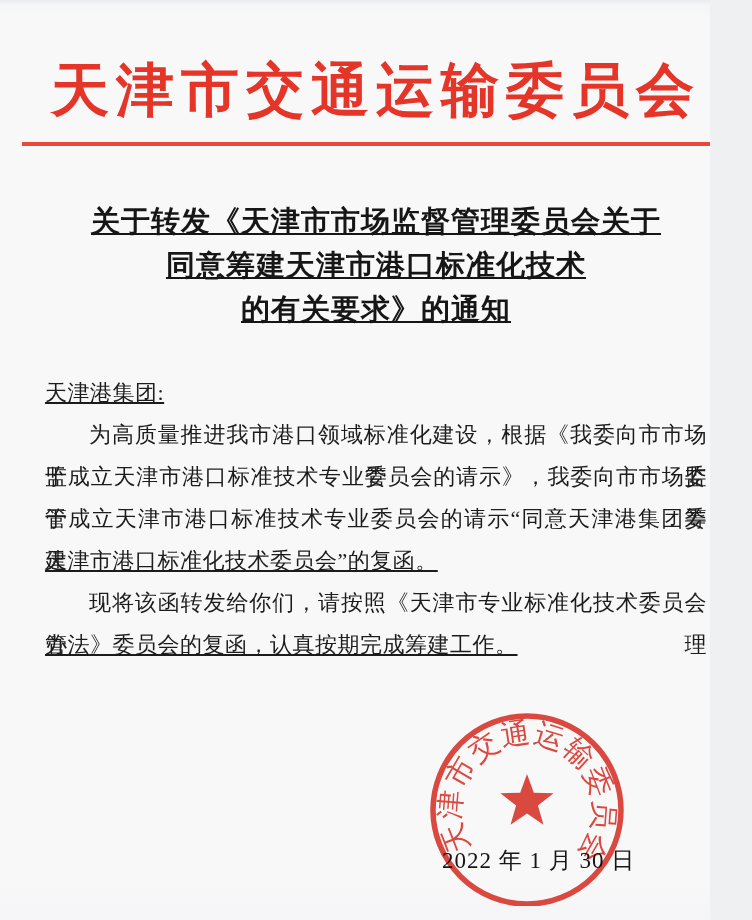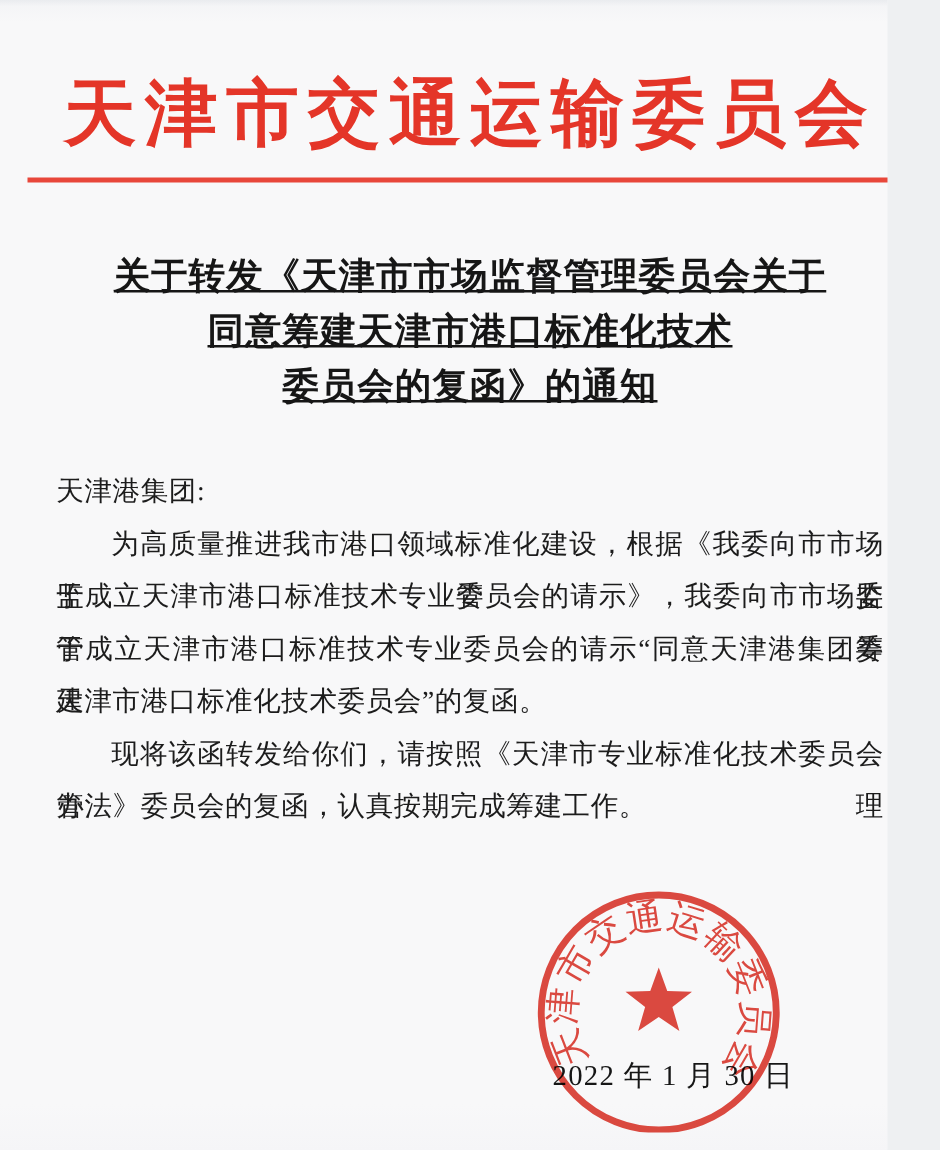--- a/index.html
+++ b/index.html
@@ -49,21 +49,21 @@
     position: absolute; top: 372px; left: 45px; width: 662px;
     font-size: 22px; line-height: 42px;
     color: #1c1c1c;
   }
   .body-line {
     height: 42px;
     text-align: justify;
     letter-spacing: 0.5px;
   }
   .line-stretch { text-align-last: justify; }
-  .line-left   { text-align-last: left; }
+  .line-left   { text-align-last: left; text-decoration: underline; }
   .line-indent { text-indent: 2em; }
   .issue-date {
     position: absolute; top: 846px; left: 442px;
     font-size: 23px; line-height: 30px;
     color: #161616;
     letter-spacing: 1px;
     white-space: nowrap;
     z-index: 1;
   }
   .official-seal {
@@ -87,21 +87,21 @@
 
   <div class="scan-edge"></div>
 
   <h1 class="agency-name">天津市交通运输委员会</h1>
 
   <div class="red-rule"></div>
 
   <h2 class="doc-title">
     <div>关于转发《天津市市场监督管理委员会关于</div>
     <div>同意筹建天津市港口标准化技术</div>
-    <div>委员会的复函》的通知</div>
+    <div>的有关要求》的通知</div>
   </h2>
 
   <div class="body-block">
     <div class="body-line line-left">天津港集团:</div>
     <div class="body-line line-indent line-stretch">为高质量推进我市港口领域标准化建设，根据《我委向市市场监管委</div>
     <div class="body-line line-stretch">于成立天津市港口标准技术专业委员会的请示》，我委向市市场监管委</div>
     <div class="body-line line-stretch">于成立天津市港口标准技术专业委员会的请示“同意天津港集团筹建</div>
     <div class="body-line line-left">天津市港口标准化技术委员会”的复函。</div>
     <div class="body-line line-indent line-stretch">现将该函转发给你们，请按照《天津市专业标准化技术委员会管理</div>
     <div class="body-line line-left">办法》委员会的复函，认真按期完成筹建工作。</div>

